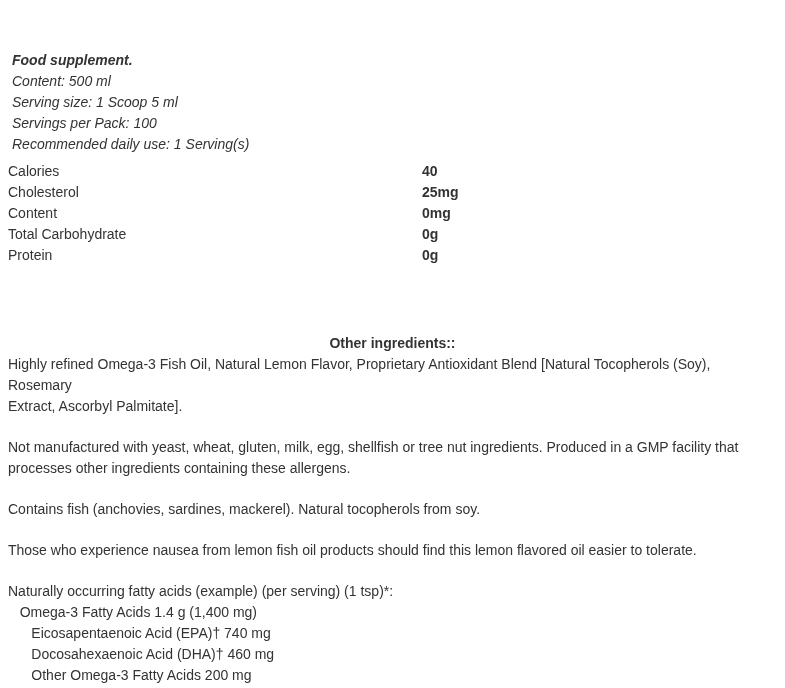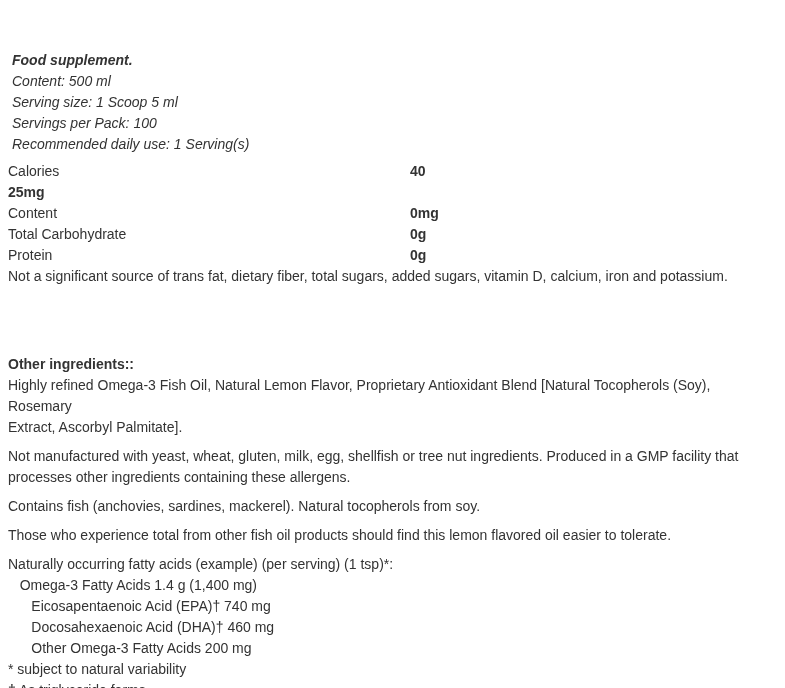--- a/index.html
+++ b/index.html
@@ -20,79 +20,80 @@
     font-style: italic;
     margin: 4px;
   }
   .intro .intro-title {
     display: block;
     font-weight: bold;
   }
   .nutrition {
     margin: 6px 0 0 0;
   }
-  .nrow { display: flex; }
+  .nrow { display: flex; gap: 12px; }
   .nlabel { width: 402px; flex: none; }
   .nvalue { flex: none; font-weight: bold; }
   .nnote { margin: 0; }
   .section-other {
     margin: 25px 0 0 0;
   }
   .section-other .sec-heading {
     display: block;
     font-weight: bold;
+    text-align: center;
   }
   p.block {
-    margin: 8px 0 0 0;
+    margin: 20px 0 0 0;
   }
 </style>
 </head>
 <body>
 
 <div class="intro pre">
   <b class="intro-title">Food supplement.</b><span>Content: 500 ml
 Serving size: 1 Scoop 5 ml
 Servings per Pack: 100
 Recommended daily use: 1 Serving(s)</span>
 </div>
 
 <div class="nutrition">
   <div class="nrow">
     <span class="nlabel">Calories</span>
       <span class="nvalue">40</span>
   </div>
   <div class="nrow">
+    <span class="nlabel">Cholesterol</span>
       <span class="nvalue">25mg</span>
   </div>
   <div class="nrow">
     <span class="nlabel">Content</span>
       <span class="nvalue">0mg</span>
   </div>
   <div class="nrow">
     <span class="nlabel">Total Carbohydrate</span>
       <span class="nvalue">0g</span>
   </div>
   <div class="nrow">
     <span class="nlabel">Protein</span>
       <span class="nvalue">0g</span>
   </div>
-  <div class="nnote">Not a significant source of trans fat, dietary fiber, total sugars, added sugars, vitamin D, calcium, iron and potassium.</div>
 </div>
 
 <div class="section-other pre">
   <b class="sec-heading">Other ingredients::</b><span>Highly refined Omega-3 Fish Oil, Natural Lemon Flavor, Proprietary Antioxidant Blend [Natural Tocopherols (Soy), Rosemary
 Extract, Ascorbyl Palmitate].</span>
 </div>
 
 <p class="block pre">Not manufactured with yeast, wheat, gluten, milk, egg, shellfish or tree nut ingredients. Produced in a GMP facility that
 processes other ingredients containing these allergens.</p>
 
 <p class="block pre">Contains fish (anchovies, sardines, mackerel). Natural tocopherols from soy.</p>
 
-<p class="block pre">Those who experience total from other fish oil products should find this lemon flavored oil easier to tolerate.</p>
+<p class="block pre">Those who experience nausea from lemon fish oil products should find this lemon flavored oil easier to tolerate.</p>
 
 <p class="block pre">Naturally occurring fatty acids (example) (per serving) (1 tsp)*:
    Omega-3 Fatty Acids 1.4 g (1,400 mg)
       Eicosapentaenoic Acid (EPA)† 740 mg
       Docosahexaenoic Acid (DHA)† 460 mg
       Other Omega-3 Fatty Acids 200 mg
 * subject to natural variability
 † As triglyceride forms.</p>
 
 </body></html>

